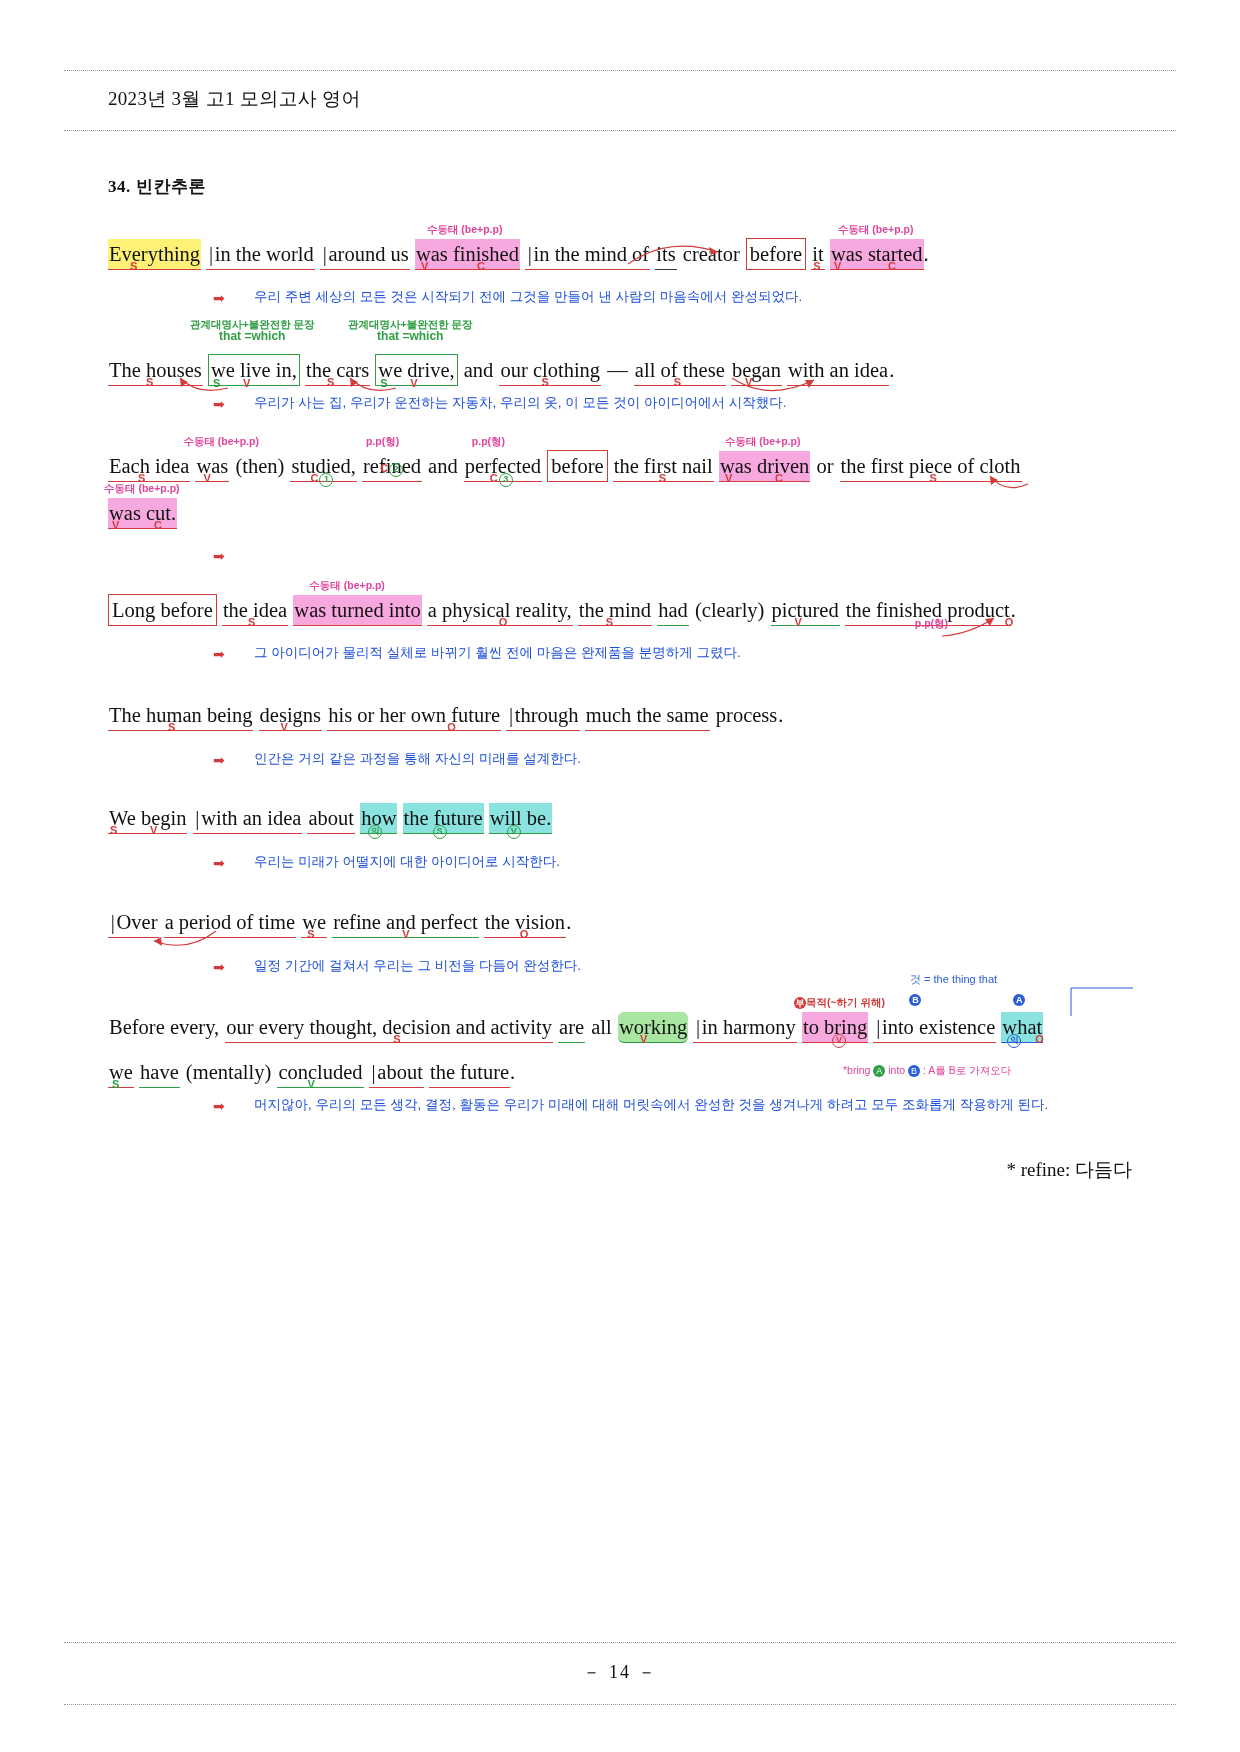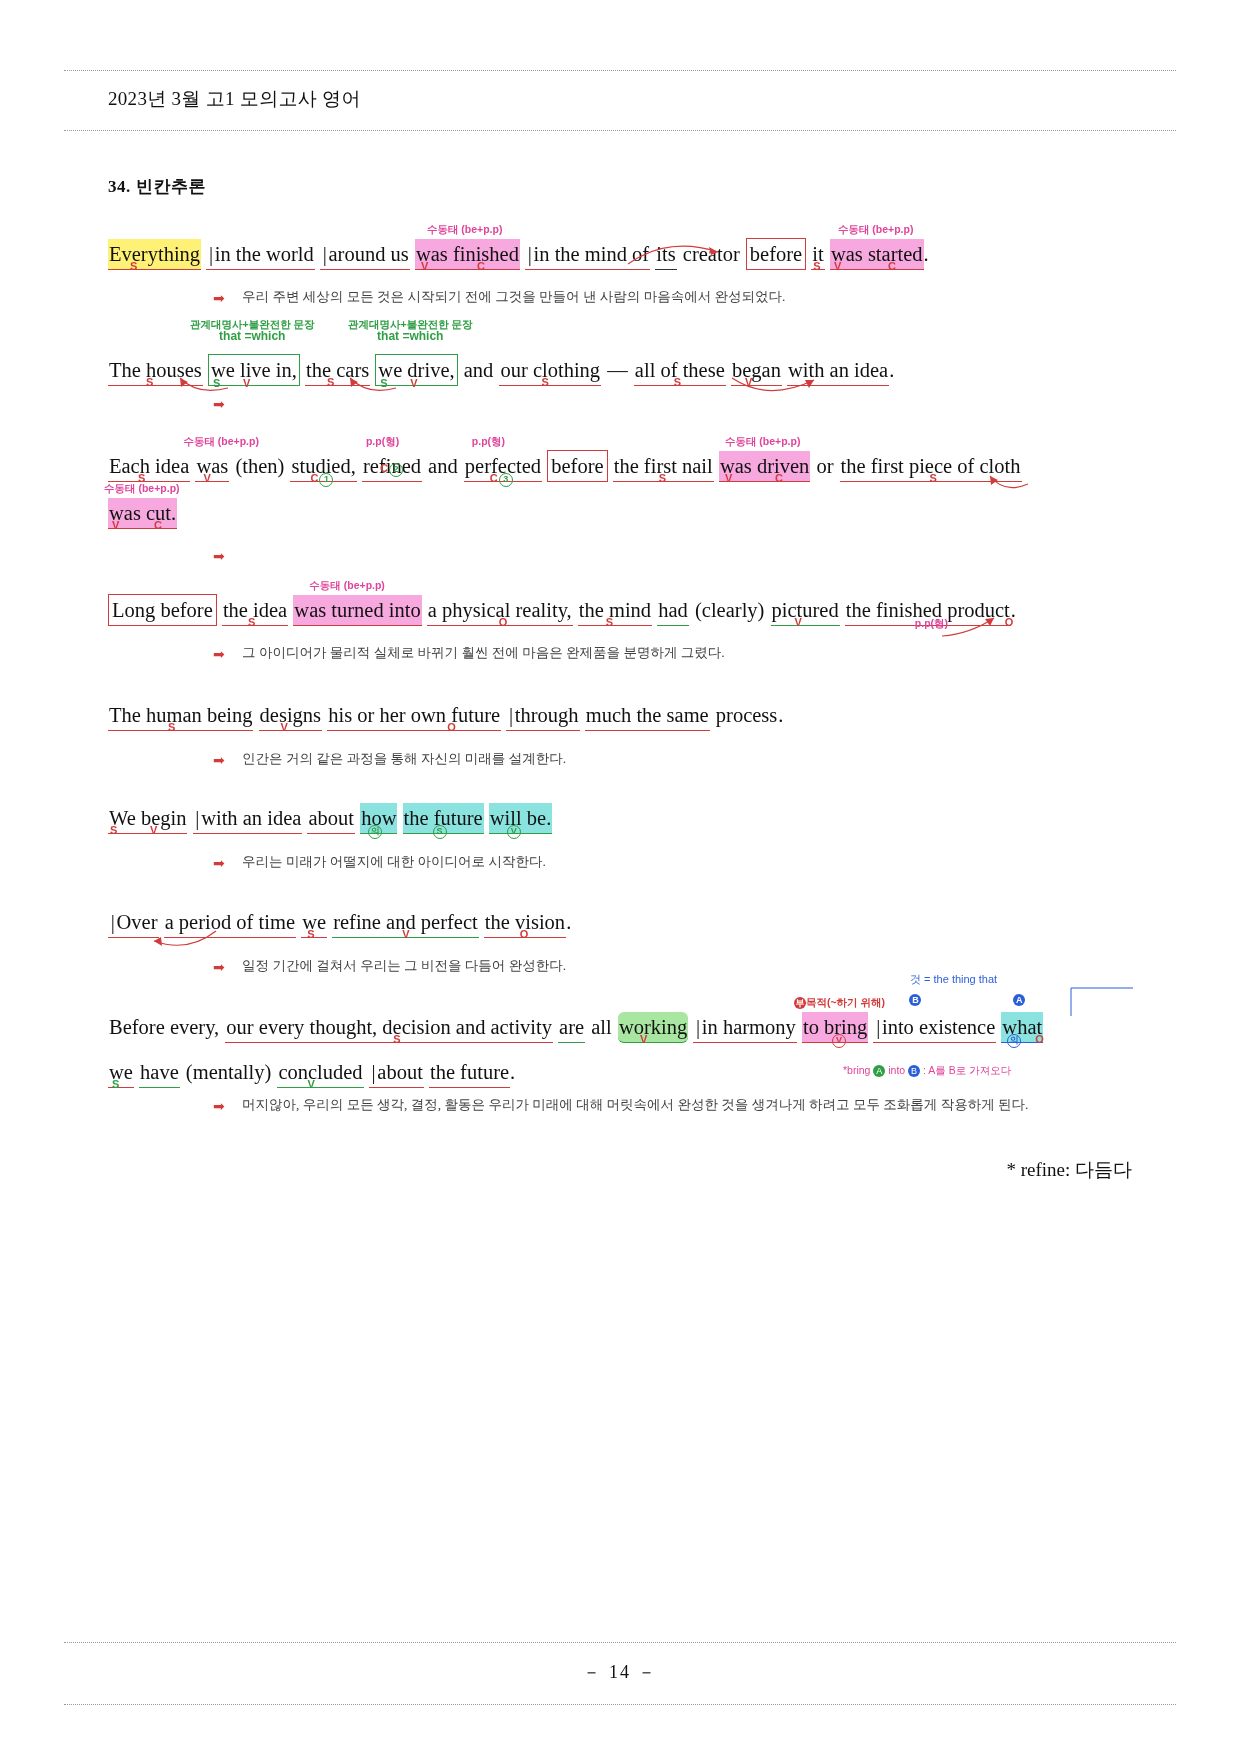--- a/index.html
+++ b/index.html
@@ -123,24 +123,24 @@
     line-height: 1.15;
     white-space: nowrap;
   }
   .tag.pink { color: #e0449b; }
   .tag.green { color: #2f9e44; }
   .tag.red { color: #d23b3b; }
 
   
   .ko {
     position: absolute;
-    left: 134px;
-    font-family: Liberation Serif, serif;
+    left: 146px;
+    font-family: Liberation Sans, sans-serif;
     font-size: 13.5px;
-    color: #404040;
+    color: #1d4ed8;
     white-space: nowrap;
   }
   .arrow {
     position: absolute;
     left: 105px;
     font-size: 14px;
     color: #d23b3b;
   }
 
   .note-refine {
@@ -263,20 +263,21 @@
       <svg class="deco" style="left:220px; top:16px; width:100px; height:30px;">
         <path d="M 68 18 Q 40 26 22 8" stroke="#d23b3b" fill="none" stroke-width="1.2"></path>
         <path d="M 22 8 l 1 9 l 7 -5 z" fill="#d23b3b"></path>
       </svg>
       <svg class="deco" style="left:620px; top:14px; width:110px; height:30px;">
         <path d="M 4 10 Q 40 34 86 12" stroke="#d23b3b" fill="none" stroke-width="1.2"></path>
         <path d="M 86 12 l -9 0 l 4 8 z" fill="#d23b3b"></path>
       </svg>
     </div>
     <div class="arrow" style="top:56px;">➡</div>
+    <div class="ko" style="top:54px;">우리가 사는 집, 우리가 운전하는 자동차, 우리의 옷, 이 모든 것이 아이디어에서 시작했다.</div>
   </div>
 
   <div class="block" style="top:450px;">
     <div class="line">
       <span class="w u-red">Each idea<span class="role s" style="left:30px; top:22px;">S</span></span>
       <span class="w u-red">was<span class="role v" style="left:8px; top:22px;">V</span><span class="tag pink" style="left:-12px; top:-16px;">수동태 (be+p.p)</span></span>
       <span class="w">(then)</span>
       <span class="w u-red">studied,<span class="role c" style="left:20px; top:22px;">C<span class="circ" style="color:#2f9e44; margin-left:1px;">1</span></span></span>
       <span class="w u-red">refined<span class="role c" style="left:18px; top:12px;">C<span class="circ" style="color:#2f9e44; margin-left:1px;">2</span></span><span class="tag pink" style="left:4px; top:-16px;">p.p(형)</span></span>
       <span class="w">and</span>

